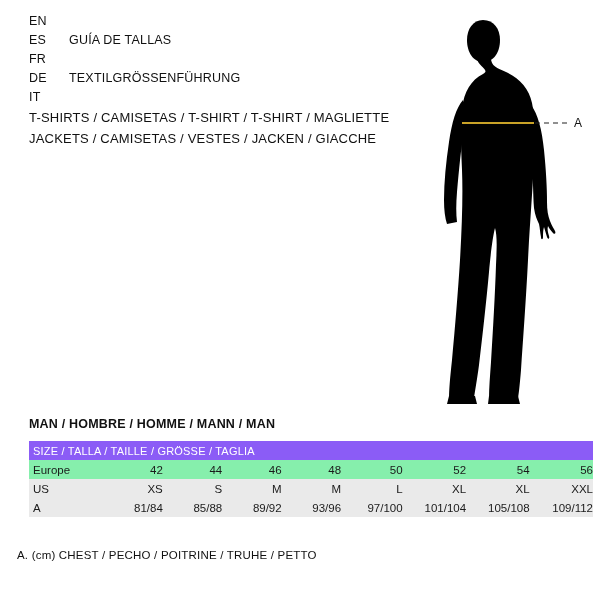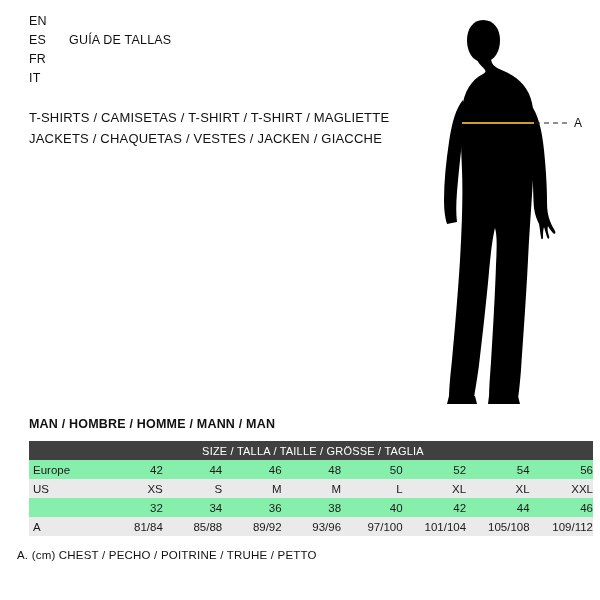--- a/index.html
+++ b/index.html
@@ -96,25 +96,24 @@
     border-collapse: collapse;
     font-size: 11.5px;
   }
   .size-table td {
     padding: 0;
     height: 19px;
     vertical-align: middle;
     color: #1a1a1a;
   }
   .row-head td {
-    background: #404040;
+    background: #8b5cf6;
     color: #ffffff;
     font-size: 11px;
     letter-spacing: 0.2px;
-    text-align: center;
   }
   .row-dark td {
     background: #86efac;
   }
   .row-light td {
     background: #eaeaea;
   }
   .cell-label {
     width: 86px;
     padding-left: 4px !important;
@@ -145,27 +144,31 @@
       <span class="lang-code">EN</span>
     </div>
     <div class="lang-row">
       <span class="lang-code">ES</span>
       <span class="lang-text">GUÍA DE TALLAS</span>
     </div>
     <div class="lang-row">
       <span class="lang-code">FR</span>
     </div>
     <div class="lang-row">
+      <span class="lang-code">DE</span>
+      <span class="lang-text">TEXTILGRÖSSENFÜHRUNG</span>
+    </div>
+    <div class="lang-row">
       <span class="lang-code">IT</span>
     </div>
   </div>
 
   <div class="cat-block">
     <div class="cat-line">T-SHIRTS / CAMISETAS / T-SHIRT / T-SHIRT / MAGLIETTE</div>
-    <div class="cat-line">JACKETS / CHAQUETAS / VESTES / JACKEN / GIACCHE</div>
+    <div class="cat-line">JACKETS / CAMISETAS / VESTES / JACKEN / GIACCHE</div>
   </div>
 
   <div class="figure-wrap">
     <svg width="200" height="395" viewBox="0 0 200 395">
 
       <path fill="#000000" d="M72,10 C62,10 56,19 56,30 C56,42 62,52 72,52 C83,52 89,42 89,30 C89,19 83,10 72,10 Z"></path>
 
       <path fill="#000000" d="M66,48 L80,48 C80,56 86,58 95,62 C108,68 118,78 121,93
         C124,108 124,130 123,150 C122,175 119,210 117,250 C115,290 112,330 110,360
         C109,372 108,382 107,388 L78,388 C78,378 79,366 80,352 C82,320 84,285 85,255
@@ -215,31 +218,20 @@
         <td class="cell-label">US</td>
         <td class="cell-val">XS</td>
         <td class="cell-val">S</td>
         <td class="cell-val">M</td>
         <td class="cell-val">M</td>
         <td class="cell-val">L</td>
         <td class="cell-val">XL</td>
         <td class="cell-val">XL</td>
         <td class="cell-val">XXL</td>
       </tr>
-      <tr class="row-dark">
-        <td class="cell-label"></td>
-        <td class="cell-val">32</td>
-        <td class="cell-val">34</td>
-        <td class="cell-val">36</td>
-        <td class="cell-val">38</td>
-        <td class="cell-val">40</td>
-        <td class="cell-val">42</td>
-        <td class="cell-val">44</td>
-        <td class="cell-val">46</td>
-      </tr>
       <tr class="row-light">
         <td class="cell-label">A</td>
         <td class="cell-val">81/84</td>
         <td class="cell-val">85/88</td>
         <td class="cell-val">89/92</td>
         <td class="cell-val">93/96</td>
         <td class="cell-val">97/100</td>
         <td class="cell-val">101/104</td>
         <td class="cell-val">105/108</td>
         <td class="cell-val">109/112</td>

